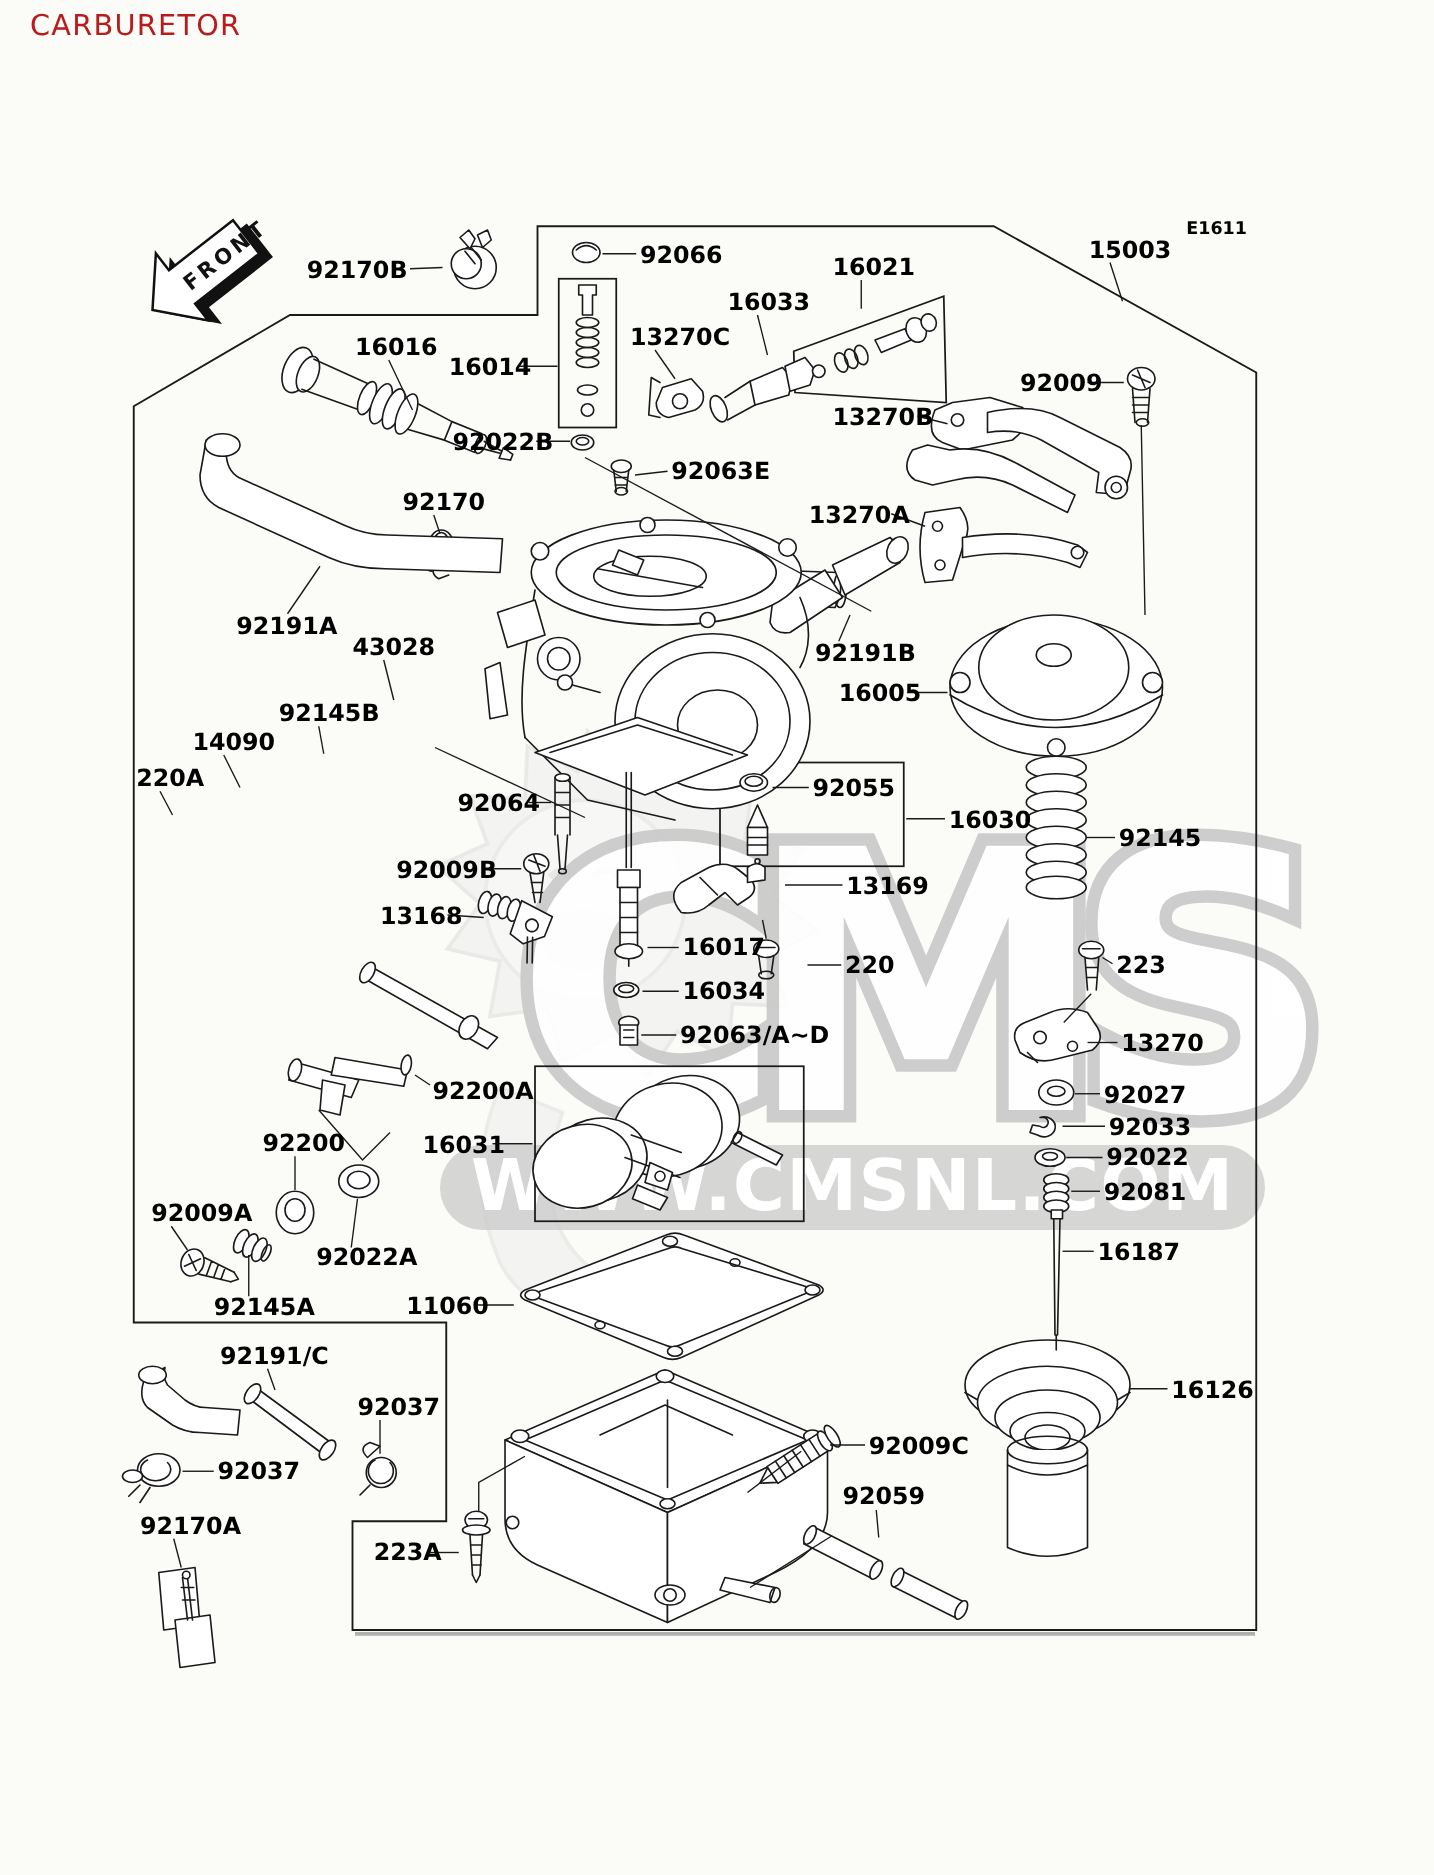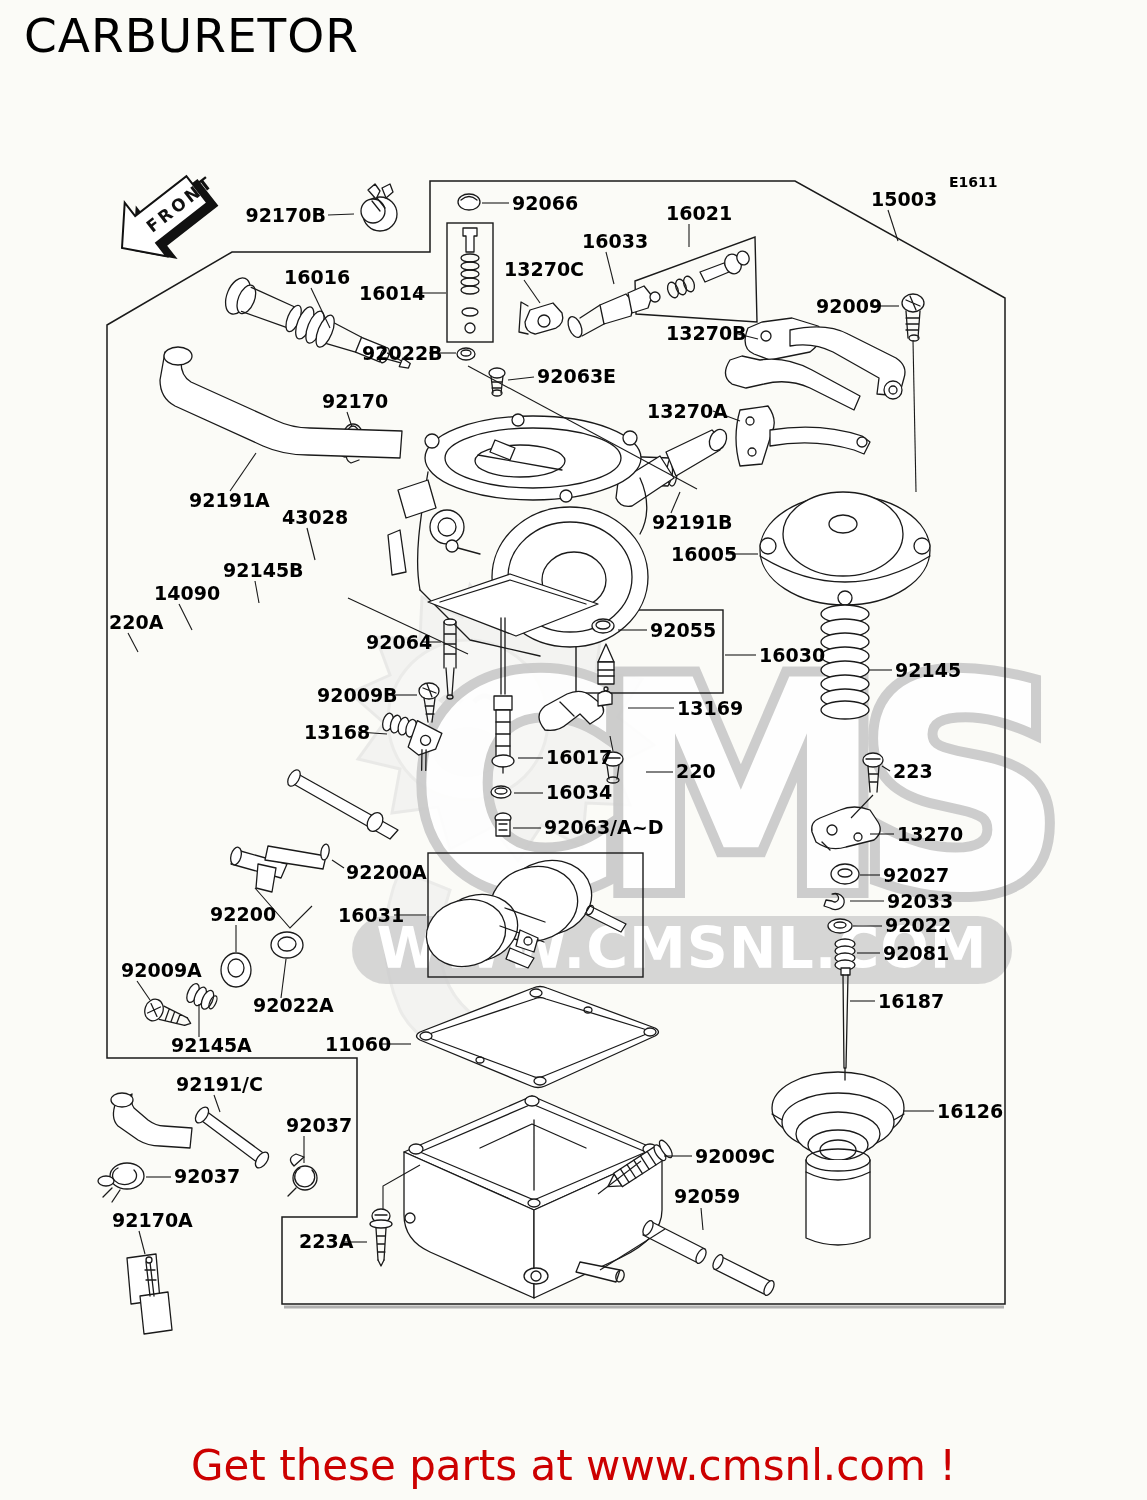--- a/index.html
+++ b/index.html
@@ -1,19 +1,19 @@
 <!DOCTYPE html>
 <html><head>
 <meta charset="utf-8">
 <style>
   html,body{margin:0;padding:0;background:#fbfbf7;}
   #page{position:relative;width:1147px;height:1500px;background:#fbfbf7;overflow:hidden;
         font-family:"DejaVu Sans","Liberation Sans",sans-serif;}
-  #page-title{position:absolute;left:24px;top:8px;font-size:47px;letter-spacing:1px;
-        color:#000000;font-family:"DejaVu Sans","Liberation Sans",sans-serif;}
+  #page-title{position:absolute;left:24px;top:8px;font-size:23px;letter-spacing:1px;
+        color:#b91c1c;font-family:"DejaVu Sans","Liberation Sans",sans-serif;}
   #footer-banner{position:absolute;left:0;right:0;top:1441px;text-align:center;
         font-size:42px;color:#cc0000;font-family:"DejaVu Sans","Liberation Sans",sans-serif;}
   svg{position:absolute;left:0;top:0;}
   .part{stroke:#1a1a1a;stroke-width:1.3;fill:none;stroke-linejoin:round;stroke-linecap:round;}
   .w{fill:#ffffff;}
   .leader{stroke:#1a1a1a;stroke-width:1.1;fill:none;}
   .plabel{font:bold 19px "DejaVu Sans","Liberation Sans",sans-serif;fill:#000;}
   .code{font:bold 14px "DejaVu Sans","Liberation Sans",sans-serif;}
   .border{fill:none;stroke:#1a1a1a;stroke-width:1.5;}
   .ibox{fill:none;stroke:#1a1a1a;stroke-width:1.4;}
@@ -578,14 +578,13 @@
         <text x="286" y="1132" text-anchor="start" class="plabel">92037</text>
         <text x="174" y="1183" text-anchor="start" class="plabel">92037</text>
         <text x="112" y="1227" text-anchor="start" class="plabel">92170A</text>
         <text x="299" y="1248" text-anchor="start" class="plabel">223A</text>
         <text x="937" y="1118" text-anchor="start" class="plabel">16126</text>
         <text x="695" y="1163" text-anchor="start" class="plabel">92009C</text>
         <text x="674" y="1203" text-anchor="start" class="plabel">92059</text>
       </g>
   </svg>
 
-  <div id="footer-banner">Get these parts at www.cmsnl.com !</div>
 </div>
 
 </body></html>

